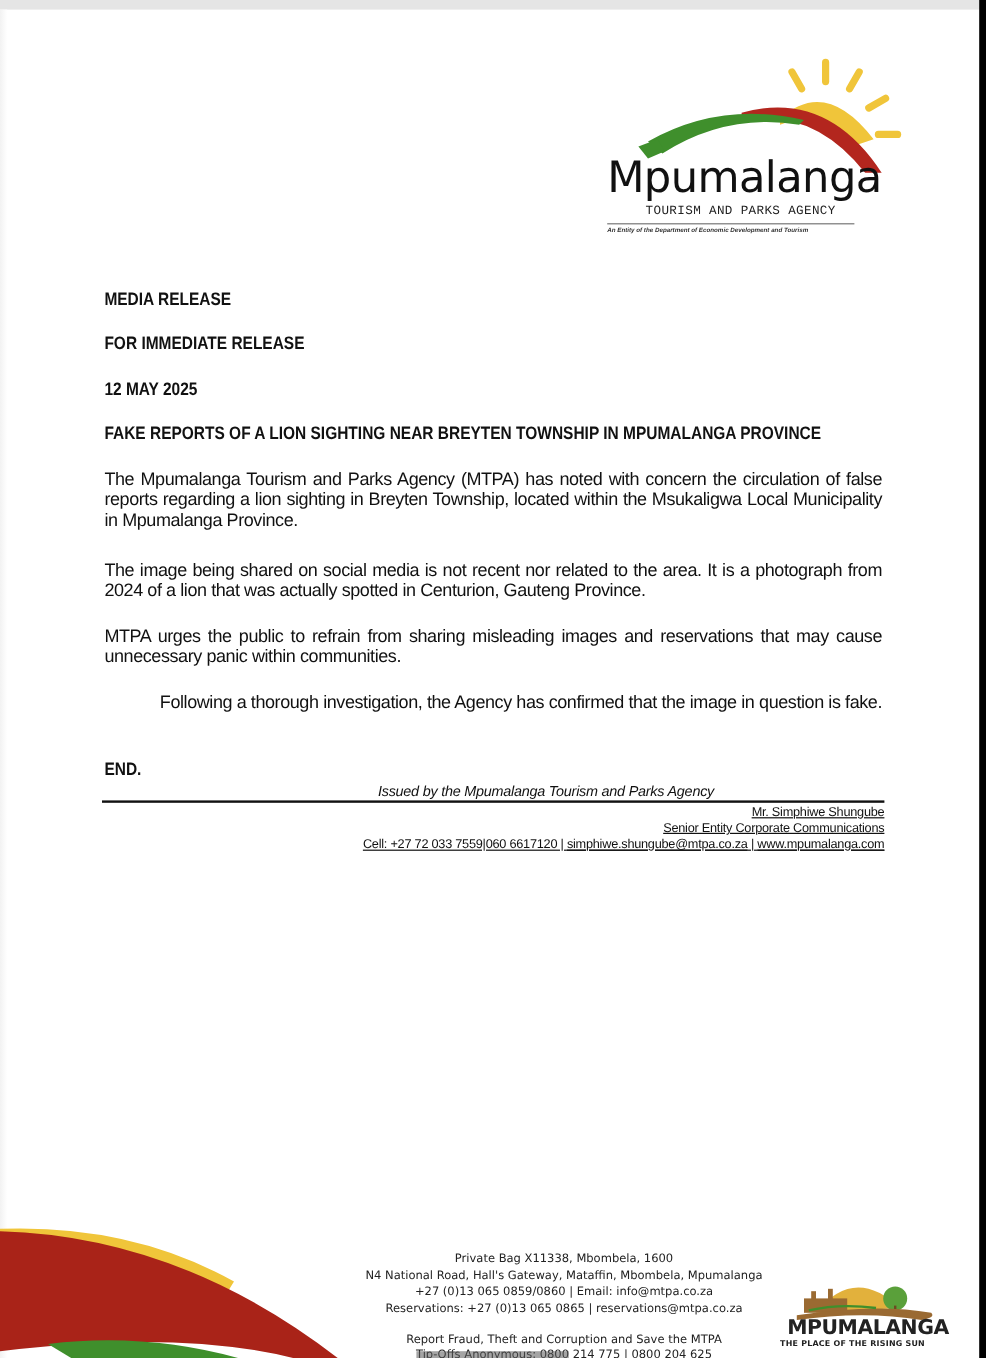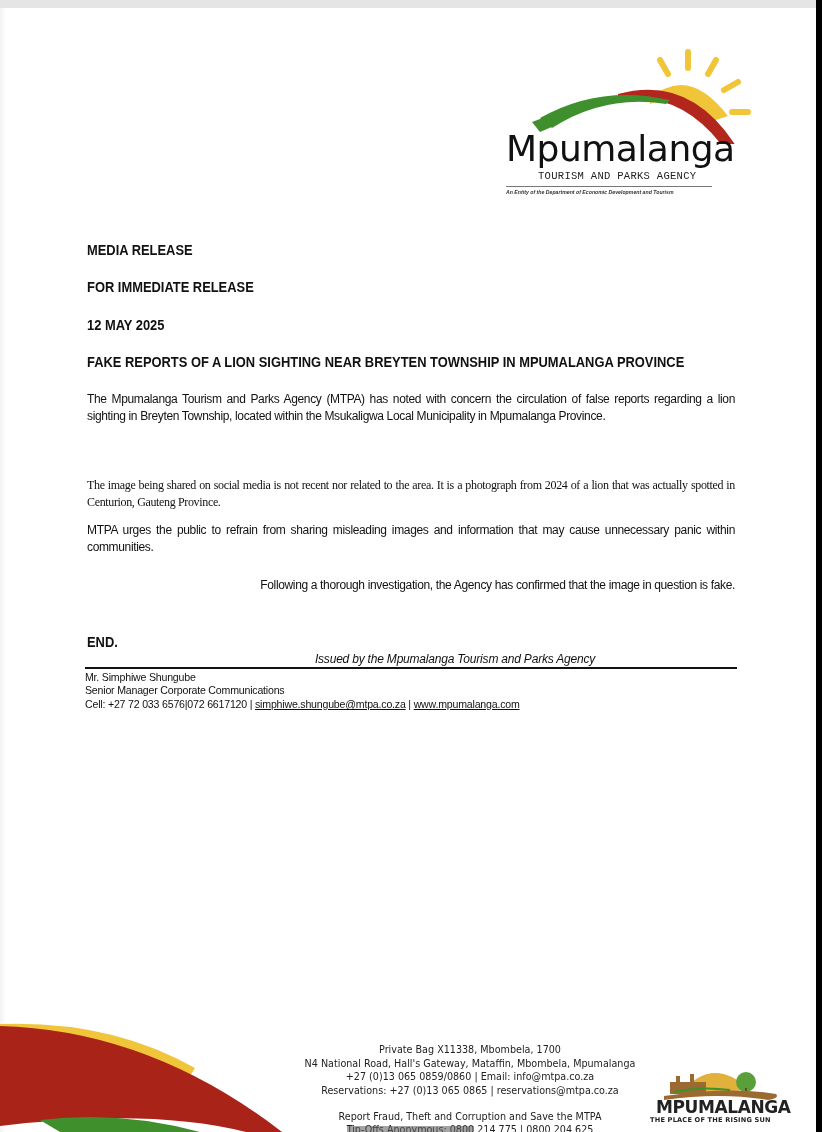--- a/index.html
+++ b/index.html
@@ -18,26 +18,26 @@
     .logo svg { position: absolute; left: 0; top: 0; }
     .logo-word { position: absolute; left: 6px; top: 84px; font-family: "DejaVu Sans", sans-serif; font-size: 36px; letter-spacing: -0.5px; color: #111; font-weight: 400; }
     .logo-sub { position: absolute; left: 38px; top: 126px; font-family: Liberation Mono, monospace; font-size: 10.5px; color: #222; letter-spacing: 0.3px; }
     .logo-rule { position: absolute; left: 6px; top: 142px; width: 206px; height: 1px; background: #777; }
     .logo-tag { position: absolute; left: 6px; top: 145px; font-size: 5.2px; font-style: italic; font-weight: 700; color: #333; white-space: nowrap; }
 
     .bold { font-weight: 700; }
     .line { position: absolute; left: 87px; font-size: 15px; white-space: nowrap; transform-origin: left top; }
     .heading { transform: scaleX(0.86); }
 
-    .para { position: absolute; left: 87px; width: 648px; font-size: 12px; line-height: 17px; text-align: justify; letter-spacing: -0.35px; }
+    .para { position: absolute; left: 87px; width: 648px; font-size: 15px; line-height: 17px; text-align: justify; letter-spacing: -0.35px; }
     .para.last { text-align: right; }
 
     .issued { position: absolute; left: 0; width: 822px; top: 652px; text-align: center; font-size: 12px; font-style: italic; letter-spacing: -0.2px; padding-left: 44px; }
     .hrule { position: absolute; left: 85px; top: 667px; width: 652px; height: 2px; background: #111; }
-    .contact { position: absolute; left: 85px; width: 652px; text-align: left; font-size: 10.6px; letter-spacing: -0.2px; line-height: 13.5px; }
+    .contact { position: absolute; left: 85px; width: 652px; text-align: right; font-size: 10.6px; letter-spacing: -0.2px; line-height: 13.5px; text-decoration: underline; }
     .contact a { color: #111; text-decoration: underline; }
 
     
     .swoosh { position: absolute; left: 0; top: 1010px; }
     .footer-addr { position: absolute; left: 300px; width: 340px; text-align: center; font-family: "DejaVu Sans", sans-serif; font-size: 9.6px; line-height: 13.5px; color: #222; }
     .footer-logo { position: absolute; left: 650px; top: 1060px; width: 140px; height: 72px; }
     .footer-logo-word { position: absolute; left: 6px; top: 37px; font-family: "DejaVu Sans", sans-serif; font-weight: 700; font-size: 17px; color: #222; letter-spacing: -0.4px; }
     .footer-logo-tag { position: absolute; left: 0; top: 56px; font-family: "DejaVu Sans", sans-serif; font-weight: 700; font-size: 6.6px; color: #222; letter-spacing: 0.2px; white-space: nowrap; }
     .strike { position: relative; }
     .strike::after { content: ""; position: absolute; left: 0; right: 0; top: 2px; bottom: 0; background: rgba(90,90,90,0.55); }
@@ -71,42 +71,42 @@
   <div class="logo-rule"></div>
   <div class="logo-tag">An Entity of the Department of Economic Development and Tourism</div>
 </div>
 
 <div class="line bold heading" style="top:241px;">MEDIA RELEASE</div>
 <div class="line bold heading" style="top:278px;">FOR IMMEDIATE RELEASE</div>
 <div class="line bold heading" style="top:316px;">12 MAY  2025</div>
 <div class="line bold heading" style="top:353px;">FAKE REPORTS OF A LION SIGHTING NEAR BREYTEN TOWNSHIP IN MPUMALANGA PROVINCE</div>
 
 <div class="para" style="top:391px;">The Mpumalanga Tourism and Parks Agency (MTPA) has noted with concern the circulation of false reports regarding a lion sighting in Breyten Township, located within the Msukaligwa Local Municipality in Mpumalanga Province.</div>
-<div class="para" style="top:477px;font-family:Liberation Serif, serif;">The image being shared on social media is not recent nor related to the area. It is a photograph from 2024 of a lion that was actually spotted in Centurion, Gauteng Province.</div>
-<div class="para" style="top:522px;">MTPA urges the public to refrain from sharing misleading images and information that may cause unnecessary panic within communities.</div>
+<div class="para" style="top:467px;">The image being shared on social media is not recent nor related to the area. It is a photograph from 2024 of a lion that was actually spotted in Centurion, Gauteng Province.</div>
+<div class="para" style="top:522px;">MTPA urges the public to refrain from sharing misleading images and reservations that may cause unnecessary panic within communities.</div>
 <div class="para last" style="top:577px;">Following a thorough investigation, the Agency has confirmed that the image in question is fake.</div>
 
 <div class="line bold heading" style="top:633px;">END.</div>
 
 <div class="issued">Issued by the Mpumalanga Tourism and Parks Agency</div>
 <div class="hrule"></div>
 <div class="contact" style="top:671px;">Mr. Simphiwe Shungube</div>
-<div class="contact" style="top:684px;">Senior Manager Corporate Communications</div>
+<div class="contact" style="top:684px;">Senior Entity Corporate Communications</div>
 <div class="contact" style="top:698px;">
-  <span>Cell: +27 72 033 6576|072 6617120 | </span><a>simphiwe.shungube@mtpa.co.za</a><span> | </span><a>www.mpumalanga.com</a>
+  <span>Cell: +27 72 033 7559|060 6617120 | </span><a>simphiwe.shungube@mtpa.co.za</a><span> | </span><a>www.mpumalanga.com</a>
 </div>
 
 <svg class="swoosh" width="300" height="122" viewBox="0 0 300 122">
   <path d="M0 14 Q110 10 195 58 L190 66 Q110 22 0 20 Z" fill="#f0c53a"></path>
   <path d="M0 16 Q150 20 282 122 L246 122 Q150 98 0 116 Z" fill="#a92318"></path>
   <path d="M40 110 Q120 100 200 122 L60 122 Z" fill="#3f8f2c"></path>
 </svg>
 
 <div class="footer-addr" style="top:1043px;">
-  <div>Private Bag X11338, Mbombela, 1700</div>
+  <div>Private Bag X11338, Mbombela, 1600</div>
   <div>N4 National Road, Hall's Gateway, Mataffin, Mbombela, Mpumalanga</div>
   <div>+27 (0)13 065 0859/0860 | Email: info@mtpa.co.za</div>
   <div>Reservations: +27 (0)13 065 0865 | reservations@mtpa.co.za</div>
 </div>
 <div class="footer-addr" style="top:1110px;">Report Fraud, Theft and Corruption and Save the MTPA</div>
 <div class="footer-addr" style="top:1123px;">
   <span class="strike">Tip-Offs Anonymous: 0800</span><span> 214 775 | 0800 204 625</span>
 </div>
 
 <div class="footer-logo">

